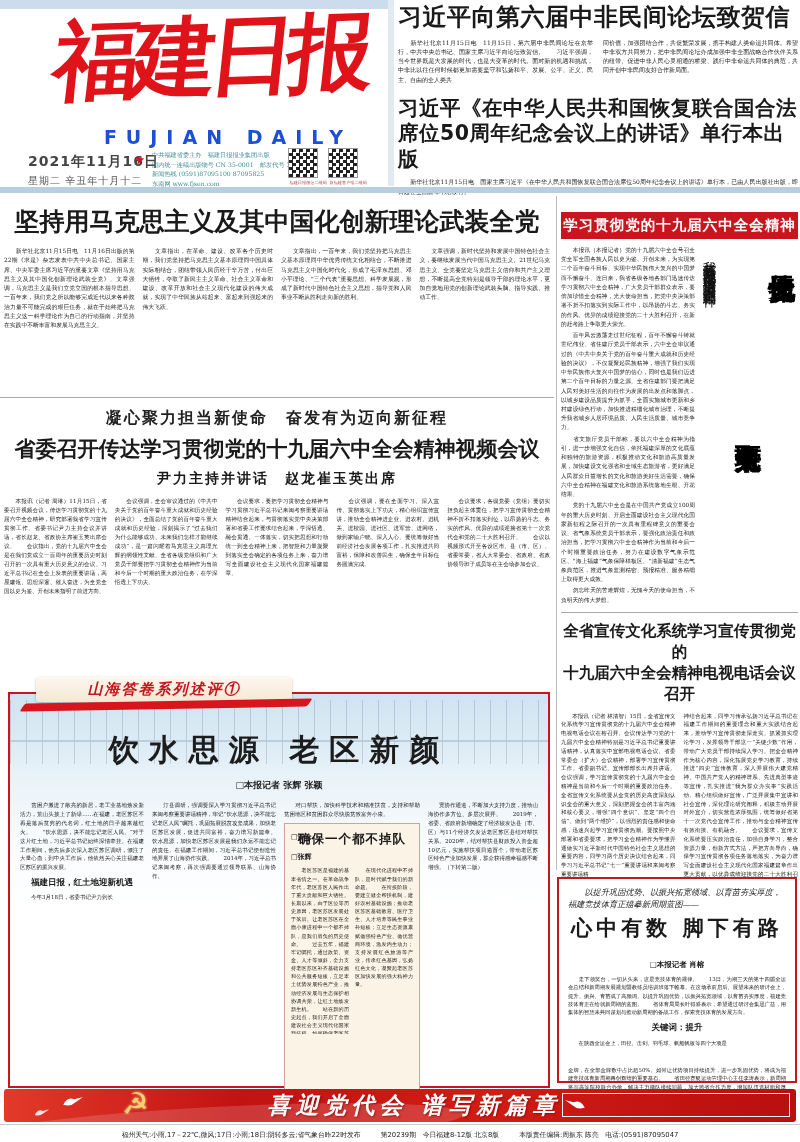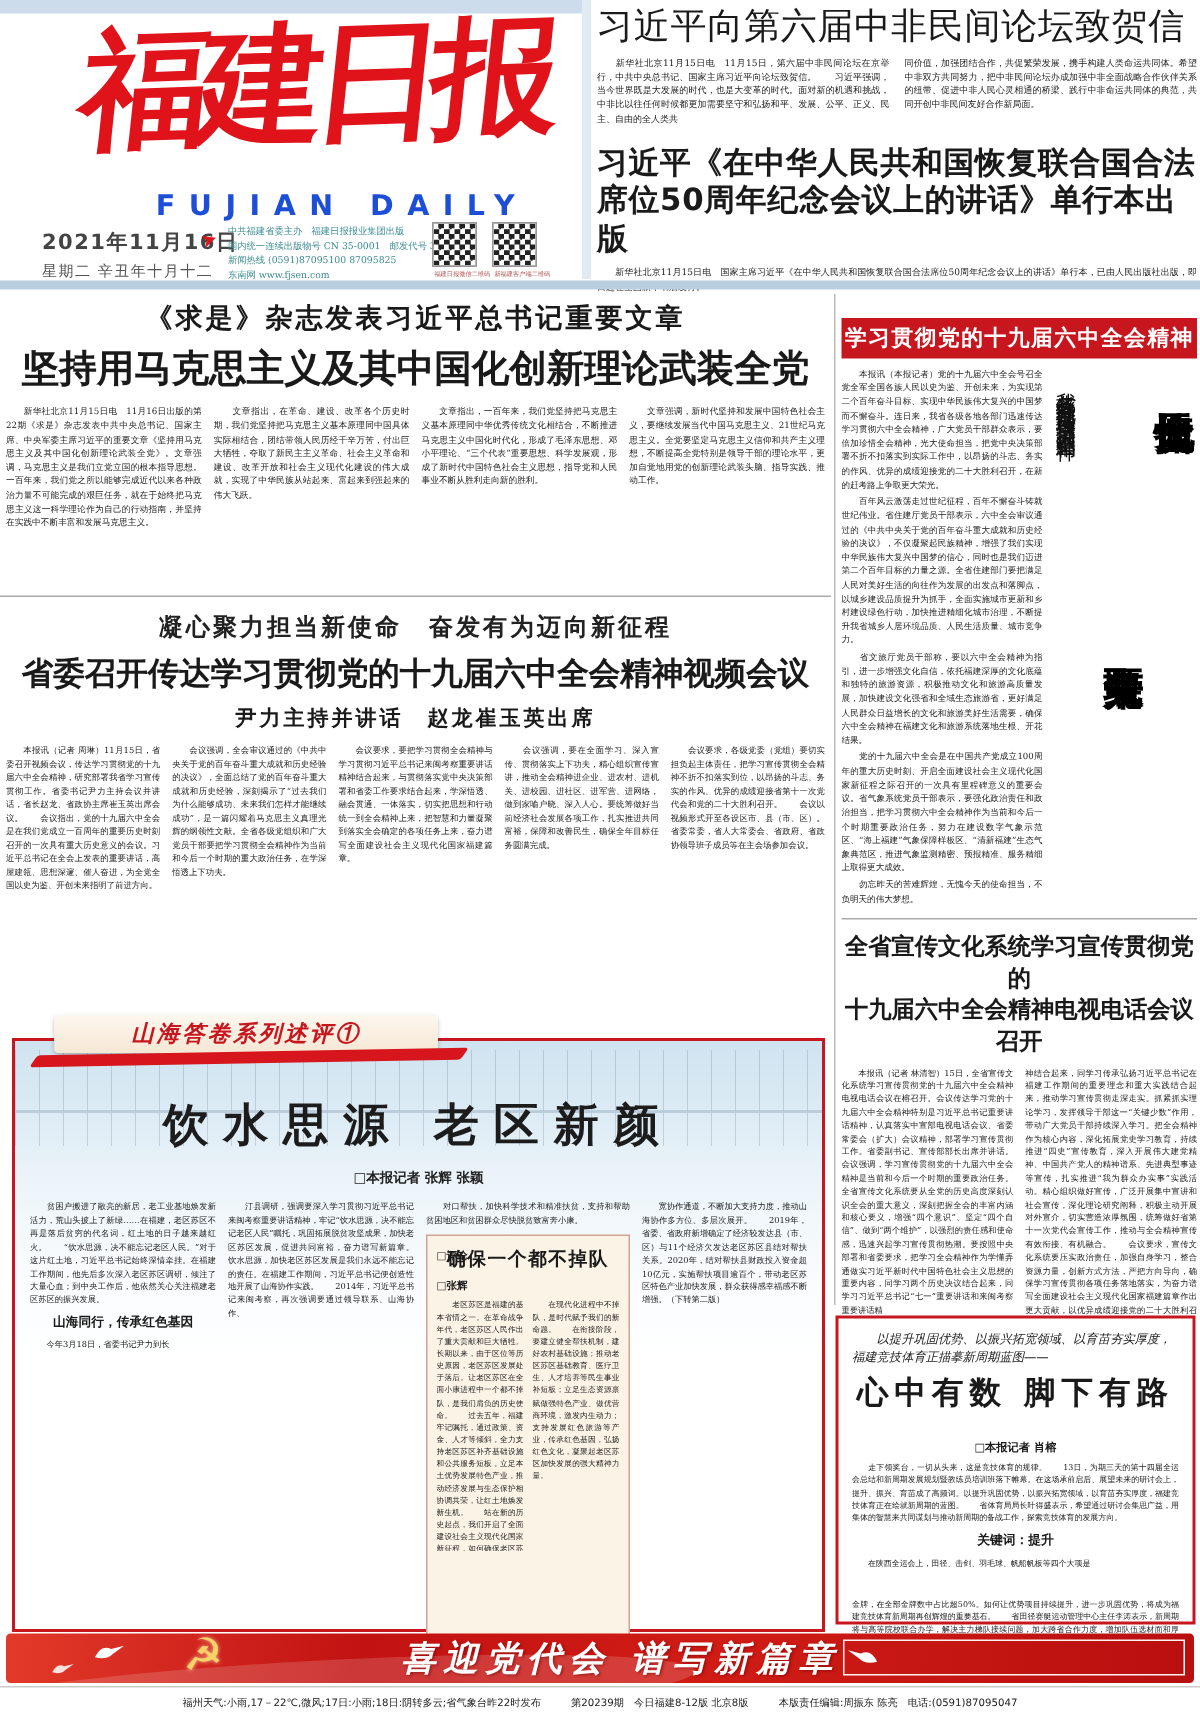--- a/index.html
+++ b/index.html
@@ -35,21 +35,21 @@
   .qr-item { width:32px; text-align:center; }
   .qr-code {
     width:30px; height:30px; border:1px solid #999;
     background-image:repeating-conic-gradient(#222 0% 25%, #fff 0% 50%);
     background-size:7px 7px;
   }
   .qr-caption { font-size:4.6px; color:#b05050; margin-top:2px; white-space:nowrap; transform:scale(.9); }
 
   
   #top-right { position:absolute; left:398px; top:4px; width:400px; }
-  .tr-h1 { font-size:24px; font-weight:normal; line-height:1.15; letter-spacing:0.5px; }
+  .tr-h1 { font-size:24px; font-weight:bold; line-height:1.15; letter-spacing:0.5px; }
   .tr-cols { display:flex; gap:10px; margin-top:6px; height:50px; overflow:hidden; }
   .tr-col { flex:1; font-size:6px; line-height:1.55; }
   .tr-h2 { font-size:20.5px; font-weight:bold; line-height:1.25; margin-top:8px; letter-spacing:0.5px; }
   .tr-body { margin-top:5px; font-size:6px; line-height:1.55; height:26px; overflow:hidden; }
 
   #blue-band { position:absolute; left:0; top:187px; width:800px; height:6px; background:#b9cfe0; }
 
   
   #qiushi { position:absolute; left:0; top:196px; width:554px; height:202px; padding:4px 4px 0 4px; border-bottom:1px solid #aaa; }
   .q-kicker { text-align:center; font-size:18px; font-weight:bold; letter-spacing:2px; }
@@ -218,21 +218,20 @@
     <div class="tr-h2 hei">
       <div>习近平《在中华人民共和国恢复联合国合法</div>
       <div>席位50周年纪念会议上的讲话》单行本出版</div>
     </div>
     <div class="tr-body justify">　　新华社北京11月15日电　国家主席习近平《在中华人民共和国恢复联合国合法席位50周年纪念会议上的讲话》单行本，已由人民出版社出版，即日起在全国新华书店发行。</div>
   </div>
 
   <div id="blue-band"></div>
 
   <div id="qiushi">
-    <div class="q-kicker hei">《求是》杂志发表习近平总书记重要文章</div>
     <div class="q-headline hei">坚持用马克思主义及其中国化创新理论武装全党</div>
     <div class="q-cols">
       <div class="q-col justify">　　新华社北京11月15日电　11月16日出版的第22期《求是》杂志发表中共中央总书记、国家主席、中央军委主席习近平的重要文章《坚持用马克思主义及其中国化创新理论武装全党》。文章强调，马克思主义是我们立党立国的根本指导思想。一百年来，我们党之所以能够完成近代以来各种政治力量不可能完成的艰巨任务，就在于始终把马克思主义这一科学理论作为自己的行动指南，并坚持在实践中不断丰富和发展马克思主义。</div>
       <div class="q-col justify">　　文章指出，在革命、建设、改革各个历史时期，我们党坚持把马克思主义基本原理同中国具体实际相结合，团结带领人民历经千辛万苦，付出巨大牺牲，夺取了新民主主义革命、社会主义革命和建设、改革开放和社会主义现代化建设的伟大成就，实现了中华民族从站起来、富起来到强起来的伟大飞跃。</div>
       <div class="q-col justify">　　文章指出，一百年来，我们党坚持把马克思主义基本原理同中华优秀传统文化相结合，不断推进马克思主义中国化时代化，形成了毛泽东思想、邓小平理论、“三个代表”重要思想、科学发展观，形成了新时代中国特色社会主义思想，指导党和人民事业不断从胜利走向新的胜利。</div>
       <div class="q-col justify">　　文章强调，新时代坚持和发展中国特色社会主义，要继续发展当代中国马克思主义、21世纪马克思主义。全党要坚定马克思主义信仰和共产主义理想，不断提高全党特别是领导干部的理论水平，更加自觉地用党的创新理论武装头脑、指导实践、推动工作。</div>
     </div>
   </div>
 
   <div id="shengwei">
@@ -280,21 +279,21 @@
 
   <div id="feature-box">
     <div class="ribbon">
       <span class="ribbon-text">山海答卷系列述评①</span>
     </div>
     <div class="f-headline">饮水思源  老区新颜</div>
     <div class="f-byline">□本报记者 张辉 张颖</div>
     <div class="f-cols">
       <div class="f-col f-col1 justify">
         <span>　　贫困户搬进了敞亮的新居，老工业基地焕发新活力，荒山头披上了新绿……在福建，老区苏区不再是落后贫穷的代名词，红土地的日子越来越红火。　　“饮水思源，决不能忘记老区人民。”对于这片红土地，习近平总书记始终深情牵挂。在福建工作期间，他先后多次深入老区苏区调研，倾注了大量心血；到中央工作后，他依然关心关注福建老区苏区的振兴发展。</span>
-        <div class="f-subhead">山海同行，传承红色基因</div>
+        <div class="f-subhead">福建日报，红土地迎新机遇</div>
         <span>　　今年3月18日，省委书记尹力到长</span>
       </div>
       <div class="f-col f-col2 justify">　　汀县调研，强调要深入学习贯彻习近平总书记来闽考察重要讲话精神，牢记“饮水思源，决不能忘记老区人民”嘱托，巩固拓展脱贫攻坚成果，加快老区苏区发展，促进共同富裕，奋力谱写新篇章。　　饮水思源，加快老区苏区发展是我们永远不能忘记的责任。在福建工作期间，习近平总书记便创造性地开展了山海协作实践。　　2014年，习近平总书记来闽考察，再次强调要通过领导联系、山海协作、</div>
       <div class="f-col f-col3">
         <div class="justify">　　对口帮扶，加快科学技术和精准扶贫，支持和帮助贫困地区和贫困群众尽快脱贫致富奔小康。</div>
         <div class="comment-box">
           <div class="c-toprow">
             <span class="c-label">□评论</span>
             <span class="c-headline">确保一个都不掉队</span>
           </div>

